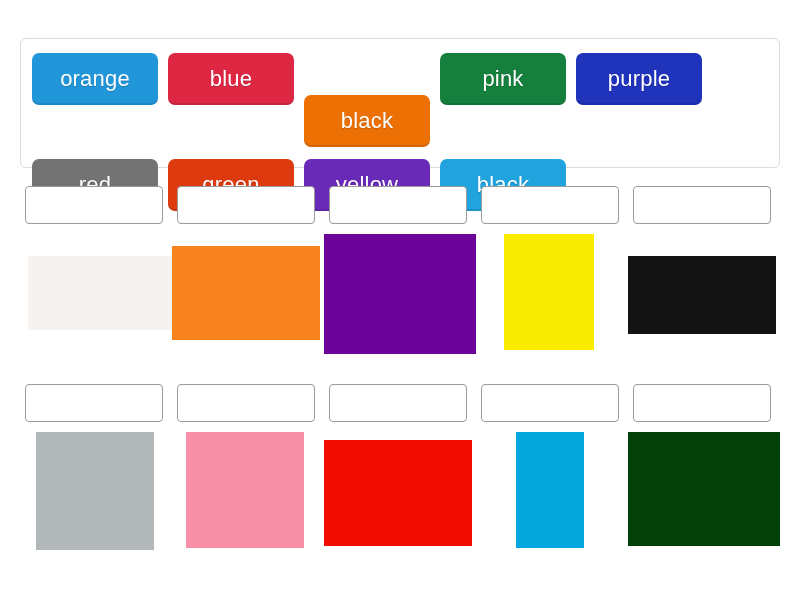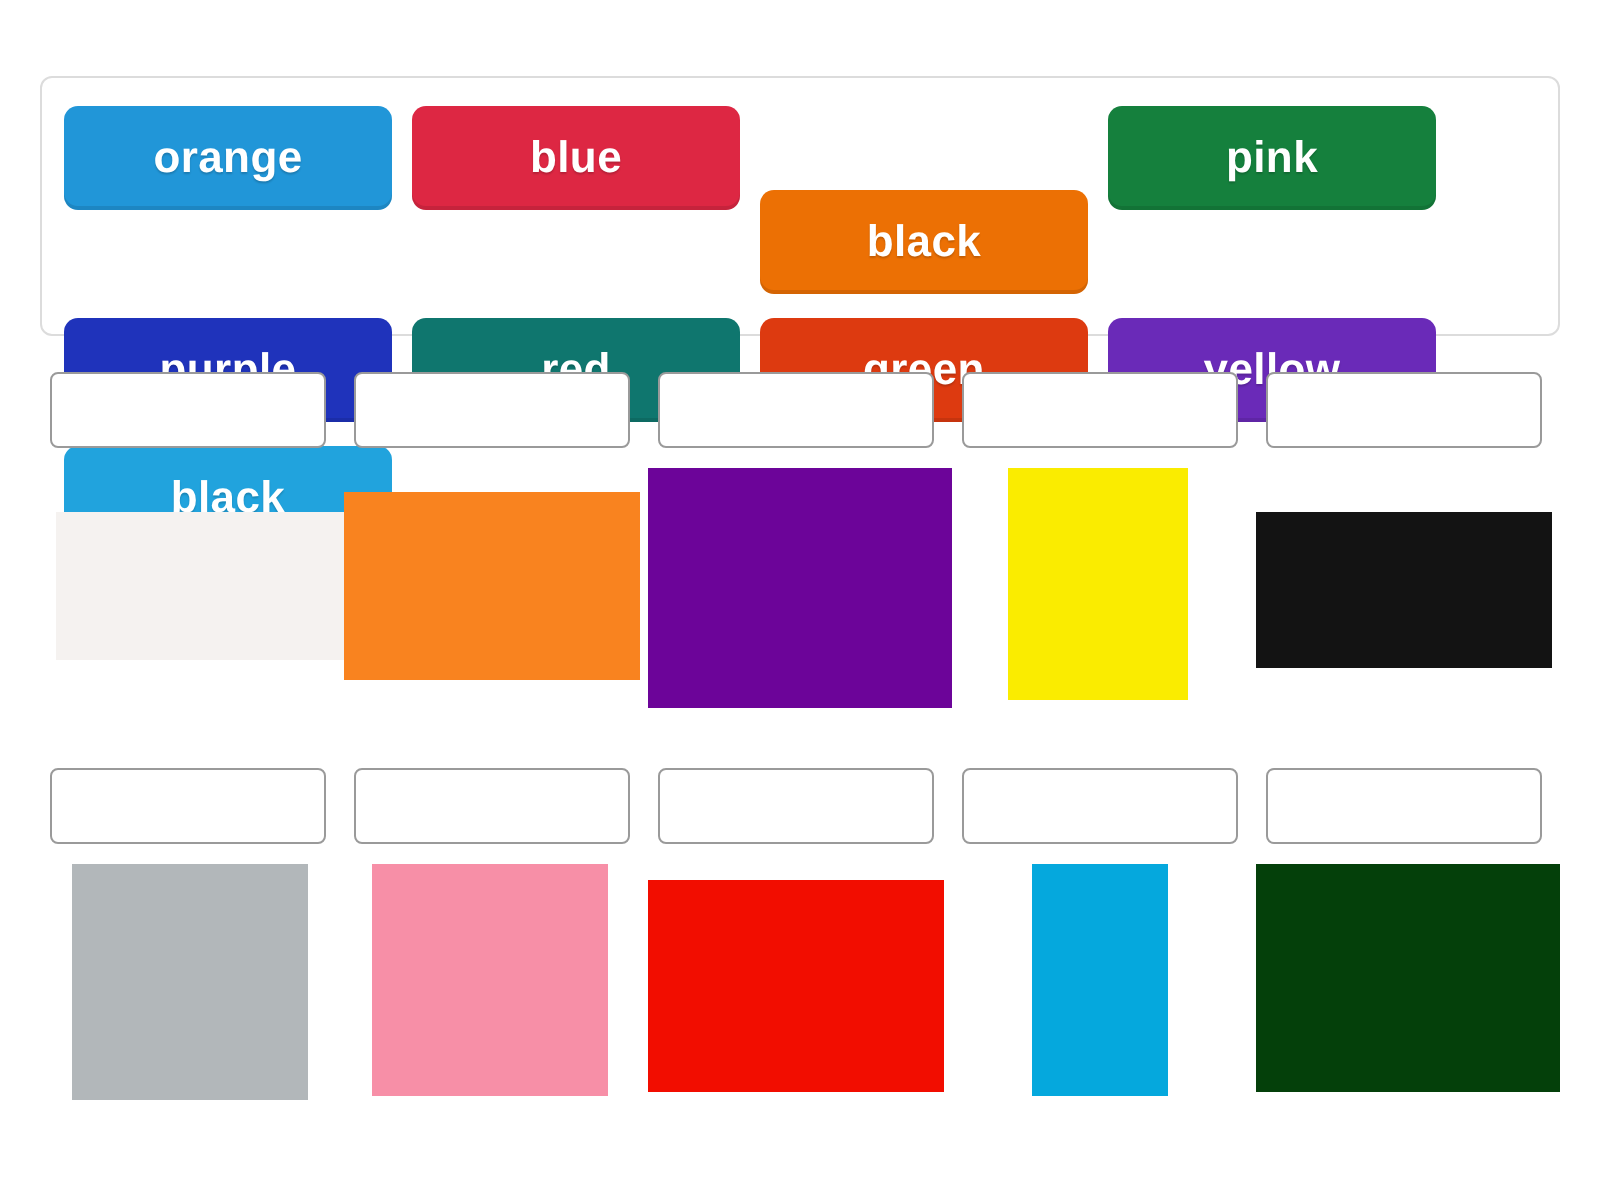--- a/index.html
+++ b/index.html
@@ -31,30 +31,30 @@
     border-radius: 6px;
     background: #ffffff;
     padding: 8px 6px;
     display: flex;
     flex-wrap: wrap;
     align-content: flex-start;
   }
 
   .word-tile {
     box-sizing: border-box;
-    width: 164px;
+    width: 126px;
     height: 52px;
     margin: 6px 5px;
     border-radius: 7px;
     display: flex;
     align-items: center;
     justify-content: center;
     color: #ffffff;
     font-size: 22px;
-    font-weight: bold;
+    font-weight: normal;
     letter-spacing: 0.2px;
     text-shadow: 0 1px 1px rgba(0,0,0,0.18);
     box-shadow: inset 0 -2px 0 rgba(0,0,0,0.10);
     cursor: grab;
     user-select: none;
   }
 
   
   .answer-row {
     position: absolute;
@@ -102,21 +102,21 @@
 <body>
 
 <div id="app">
 
   <div class="word-bank">
       <div class="word-tile" style="background: rgb(33, 150, 216);">orange</div>
       <div class="word-tile" style="background: rgb(221, 39, 67);">blue</div>
       <div class="word-tile" style="background: rgb(236, 112, 4); margin-top: 48px;">black</div>
       <div class="word-tile" style="background: #15803d;">pink</div>
       <div class="word-tile" style="background: rgb(31, 51, 187);">purple</div>
-      <div class="word-tile" style="background: #0f766e;">red</div>
+      <div class="word-tile" style="background: #737373;">red</div>
       <div class="word-tile" style="background: rgb(221, 58, 16);">green</div>
       <div class="word-tile" style="background: rgb(106, 42, 184);">yellow</div>
       <div class="word-tile" style="background: rgb(33, 163, 221);">black</div>
     </div>
 
   <div class="answer-row row-1">
       <div class="answer-cell">
         <div class="drop-zone"></div>
         <div class="swatch-wrap">
           <div class="swatch" style="background: rgb(245, 242, 240); width: 150px; height: 74px; left: 8px; top: 22px;"></div>

